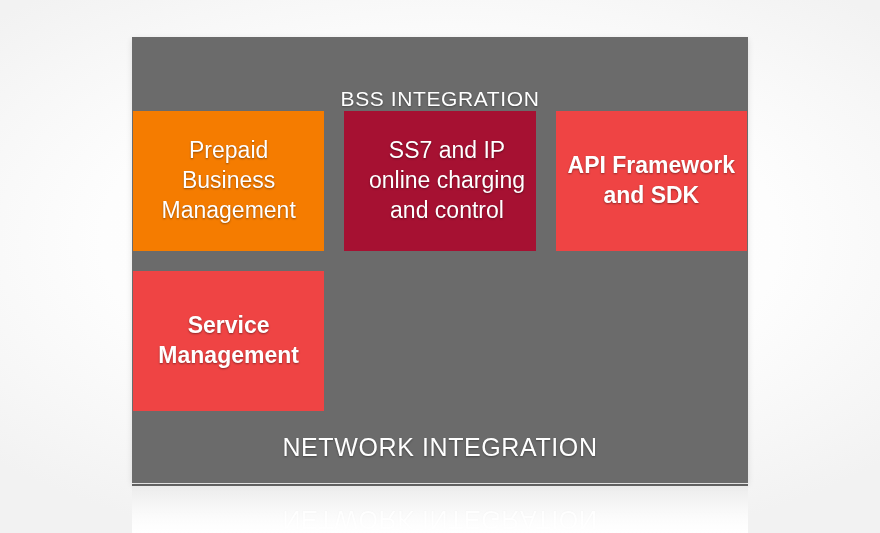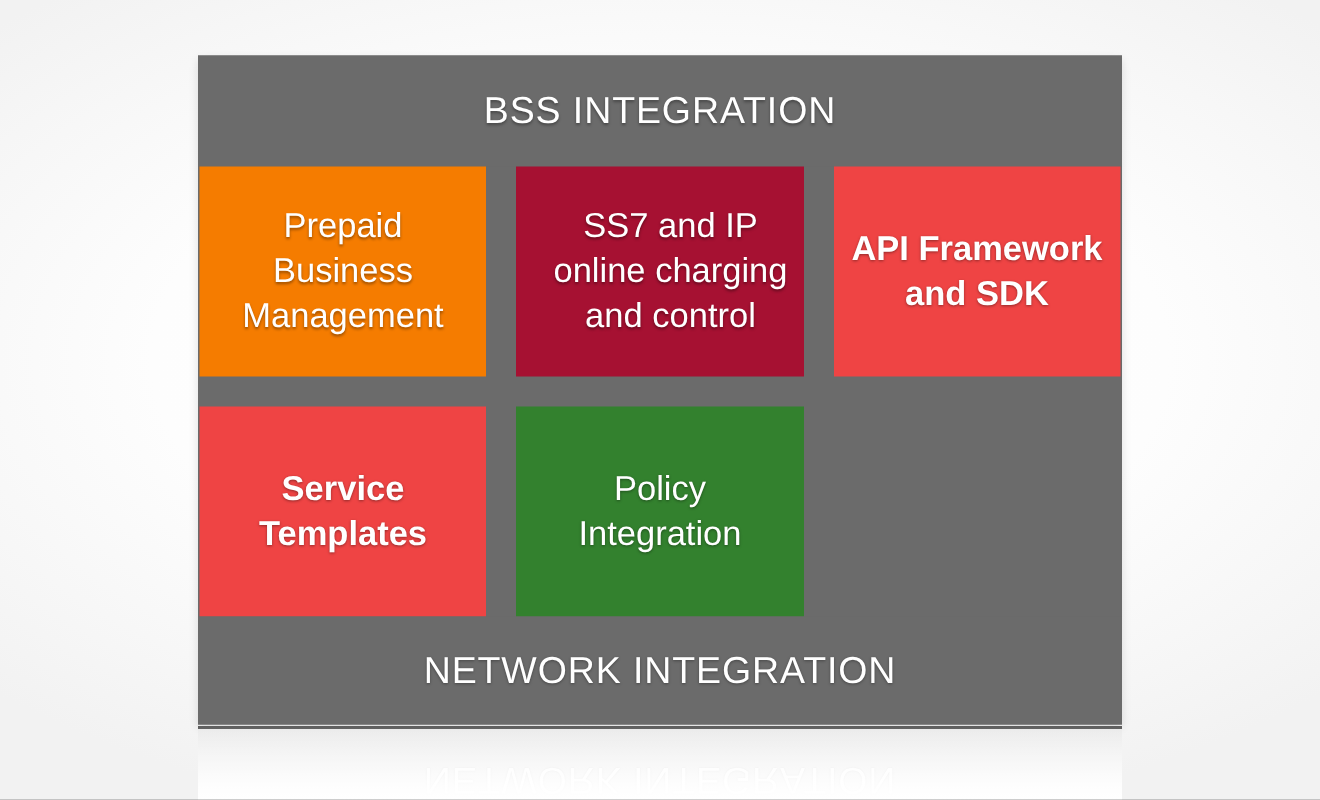--- a/index.html
+++ b/index.html
@@ -41,21 +41,22 @@
     background: #6b6b6b;
     color: #ffffff;
     display: flex;
     align-items: center;
     justify-content: center;
     letter-spacing: 0.6px;
     text-shadow: 0 1px 2px rgba(0,0,0,0.35);
   }
   #band-top {
     height: 74px;
-    font-size: 25px;
+    font-size: 21px;
+    align-items: flex-end;
   }
   #band-bottom {
     height: 72px;
     font-size: 25px;
   }
 
   .grid {
     flex: 1 1 auto;
     display: grid;
     grid-template-columns: 1fr 1fr 1fr;
@@ -156,27 +157,23 @@
 and control</span>
       </div>
 
       <div class="tile t-blue">
         <span>API Framework
 and SDK</span>
       </div>
 
       <div class="tile t-blue">
         <span>Service
-Templates</span>
+Management</span>
       </div>
 
-      <div class="tile t-green">
-        <span>Policy
-Integration</span>
-      </div>
 
 
     </div>
 
     <div class="band" id="band-bottom">
       <span>NETWORK INTEGRATION</span>
     </div>
 
   </div>
 

